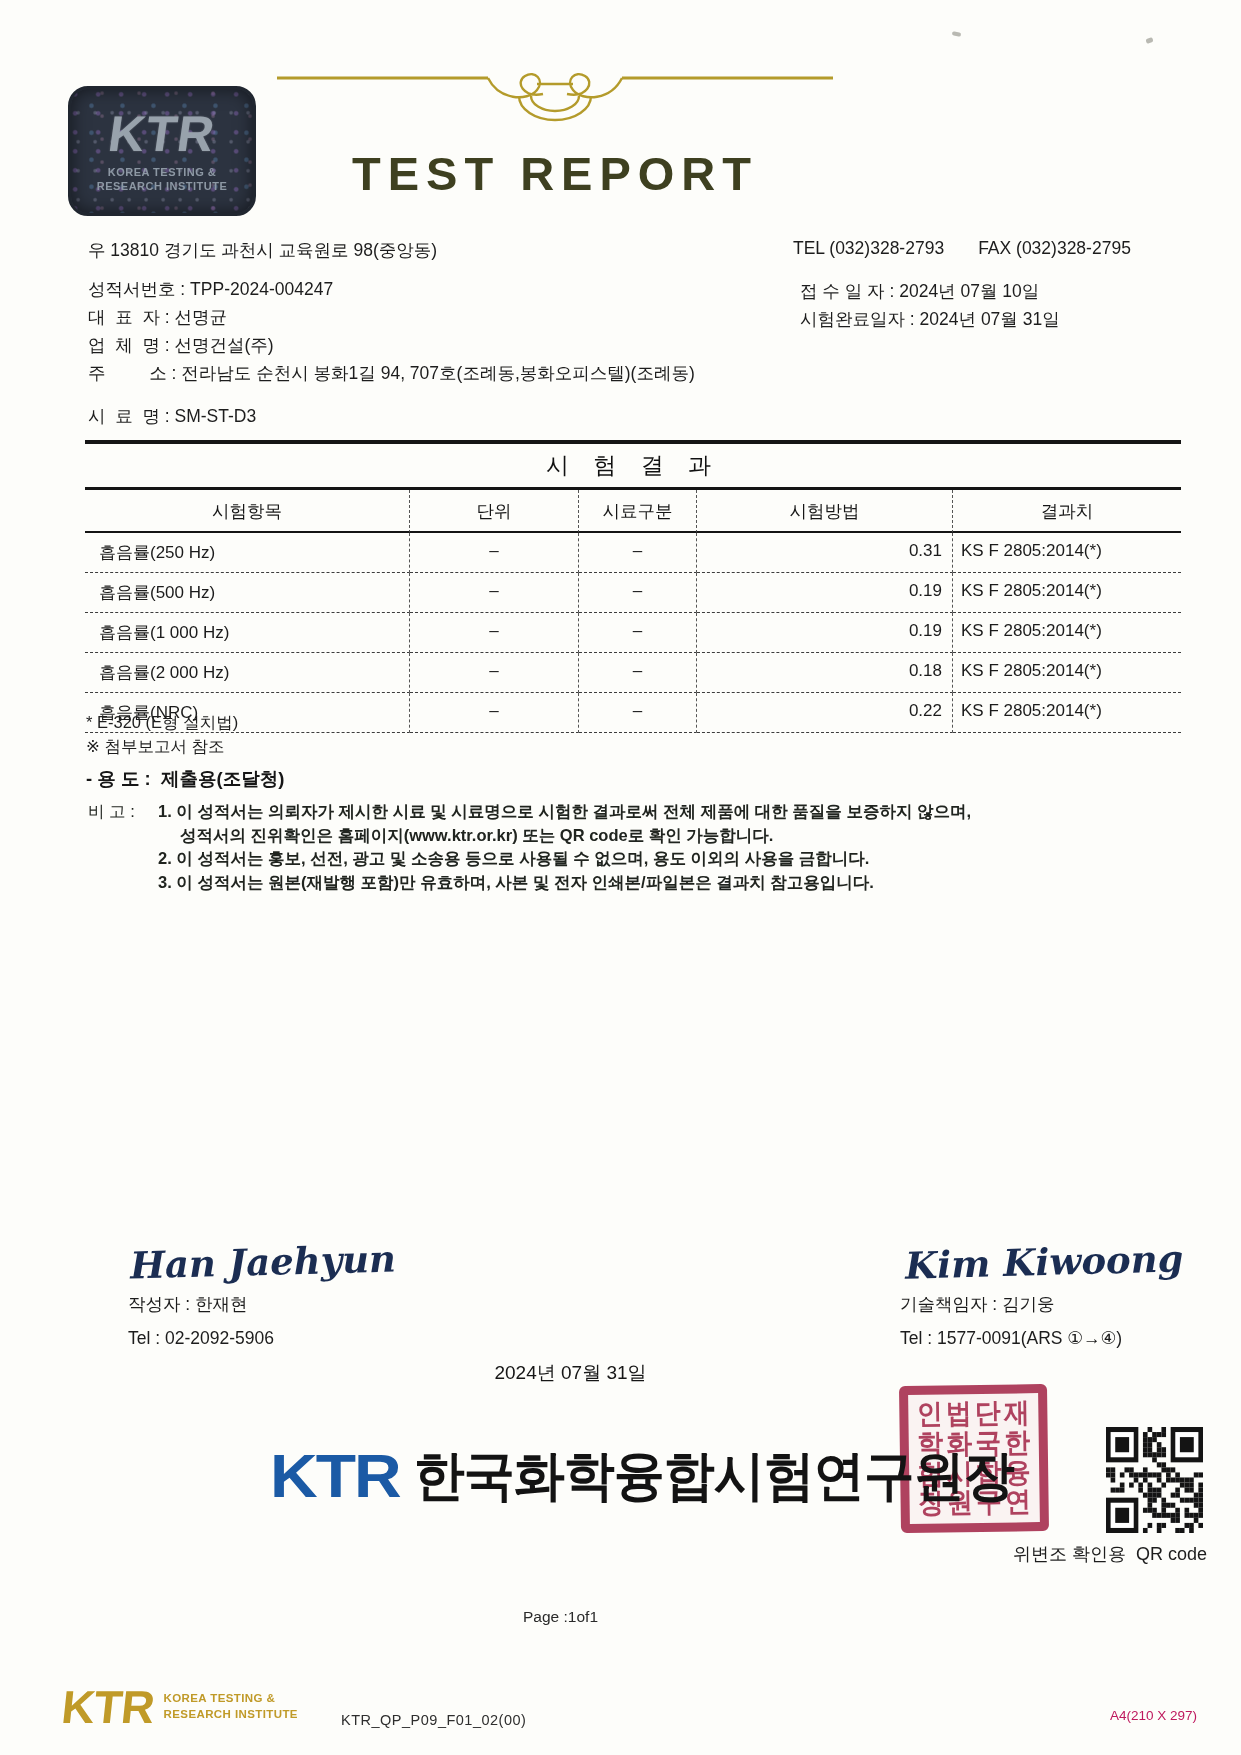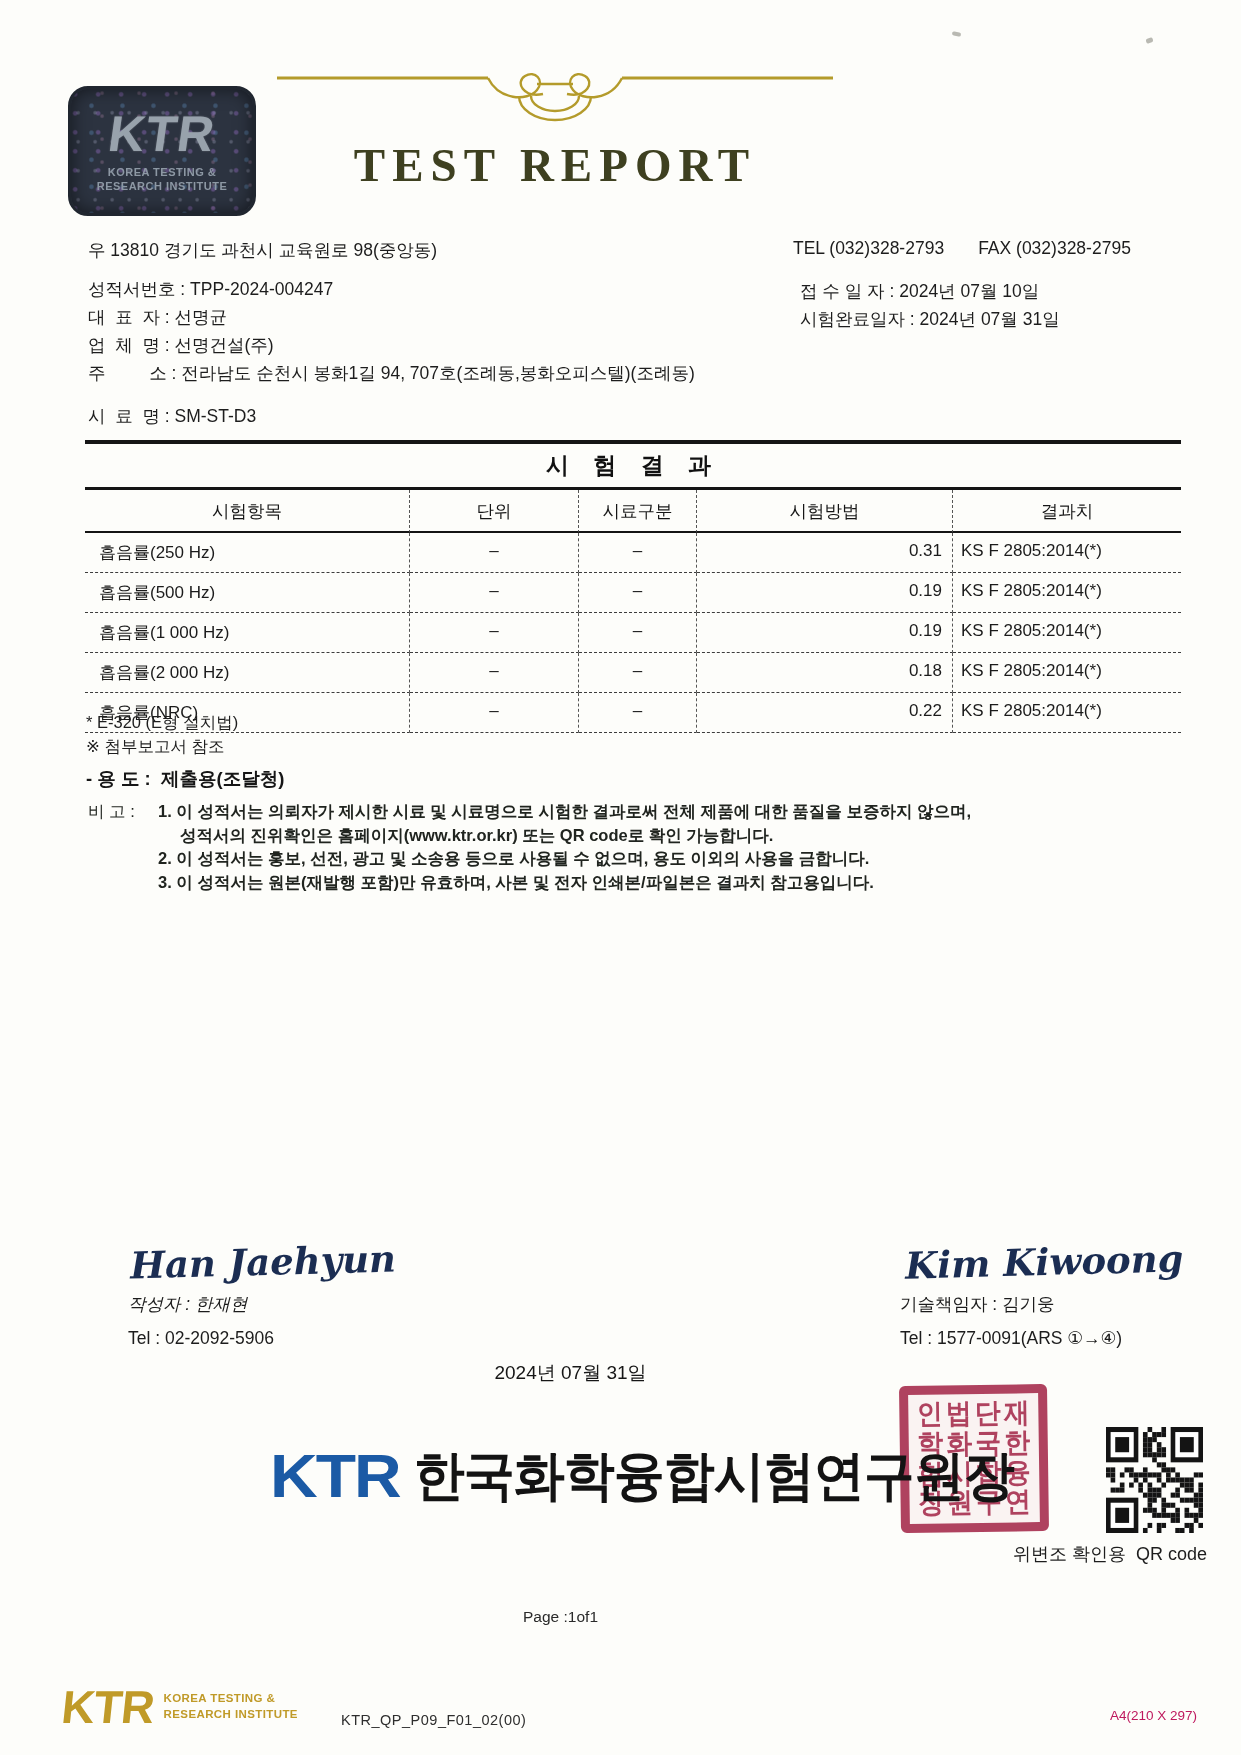--- a/index.html
+++ b/index.html
@@ -34,35 +34,35 @@
   .holo-sub { margin-top:6px; font-size:11px; font-weight:bold; color:#8d98a4; line-height:1.3; text-align:center; letter-spacing:.5px; }
 
   
   .head-center { left:250px; top:62px; width:610px; text-align:center; }
   .tagline {
     font-size:15px; font-weight:bold; letter-spacing:6px;
     color:var(--gold-dark); white-space:nowrap;
   }
   .flourish { margin-top:8px; width:560px; height:62px; }
   .report-title {
-    margin-top:2px; font-size:47px; font-weight:900; letter-spacing:7px;
-    color:var(--olive); white-space:nowrap;font-family:Liberation Serif, serif;
+    margin-top:10px; font-size:47px; font-weight:900; letter-spacing:7px;
+    color:var(--olive); white-space:nowrap;
   }
   .speck { background:#b9b9b2; border-radius:2px; }
 
   
   .info-line { font-size:17.5px; color:#1d1d1d; }
   .info-line .lbl { white-space:pre; }
   .tel-fax { font-size:17.5px; }
   .tel-fax .fax { margin-left:34px; }
 
   
   .rule-heavy { left:85px; width:1096px; height:4px; background:#151515; }
   .section-title { left:85px; top:450px; width:1096px; text-align:center;
-    font-size:23px; font-weight:700; letter-spacing:9px; color:#111; }
+    font-size:23px; font-weight:400; letter-spacing:9px; color:#111; }
 
   .results-table { left:85px; top:487px; width:1096px; border-top:3px solid #141414;
     display:grid; grid-template-columns:325px 169px 118px 256px 228px; font-size:17px; }
   .th {
     padding:9px 4px 8px; font-size:17.5px; color:#161616; text-align:center;
     border-bottom:2.5px solid #141414; border-right:1px dashed #555;
   }
   .th:nth-child(5) { border-right:none; }
   .td {
     padding:8px 6px; border-bottom:1.5px dashed #3c3c3c; border-right:1px dashed #555;
@@ -224,21 +224,21 @@
 
   <div class="abs remarks">
     <span class="rem-label">비 고 : </span>
     <div class="rem-line">1. 이 성적서는 의뢰자가 제시한 시료 및 시료명으로 시험한 결과로써 전체 제품에 대한 품질을 보증하지 않으며,</div>
     <div class="rem-line cont">성적서의 진위확인은 홈페이지(www.ktr.or.kr) 또는 QR code로 확인 가능합니다.</div>
     <div class="rem-line">2. 이 성적서는 홍보, 선전, 광고 및 소송용 등으로 사용될 수 없으며, 용도 이외의 사용을 금합니다.</div>
     <div class="rem-line">3. 이 성적서는 원본(재발행 포함)만 유효하며, 사본 및 전자 인쇄본/파일본은 결과치 참고용입니다.</div>
   </div>
 
   <div class="abs sig-script" style="left:130px; top:1240px;">Han Jaehyun</div>
-  <div class="abs sig-line" style="left:128px; top:1292px;font-style:italic;">작성자 : 한재현</div>
+  <div class="abs sig-line" style="left:128px; top:1292px;">작성자 : 한재현</div>
   <div class="abs sig-line" style="left:128px; top:1328px;">Tel : 02-2092-5906</div>
 
   <div class="abs sig-script" style="left:905px; top:1240px;">Kim Kiwoong</div>
   <div class="abs sig-line" style="left:900px; top:1292px;">기술책임자 : 김기웅</div>
   <div class="abs sig-line" style="left:900px; top:1328px;">Tel : 1577-0091(ARS ①→④)</div>
 
   <div class="abs issue-date">2024년 07월 31일</div>
 
   <div class="abs org-line">
     <span class="org-ktr">KTR</span>

